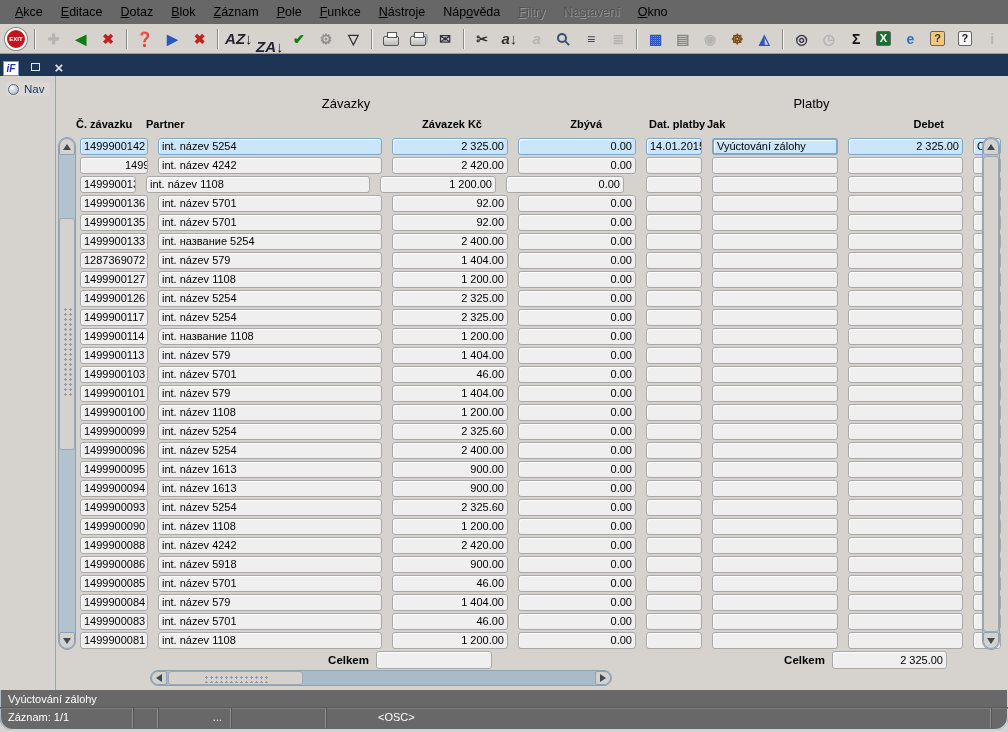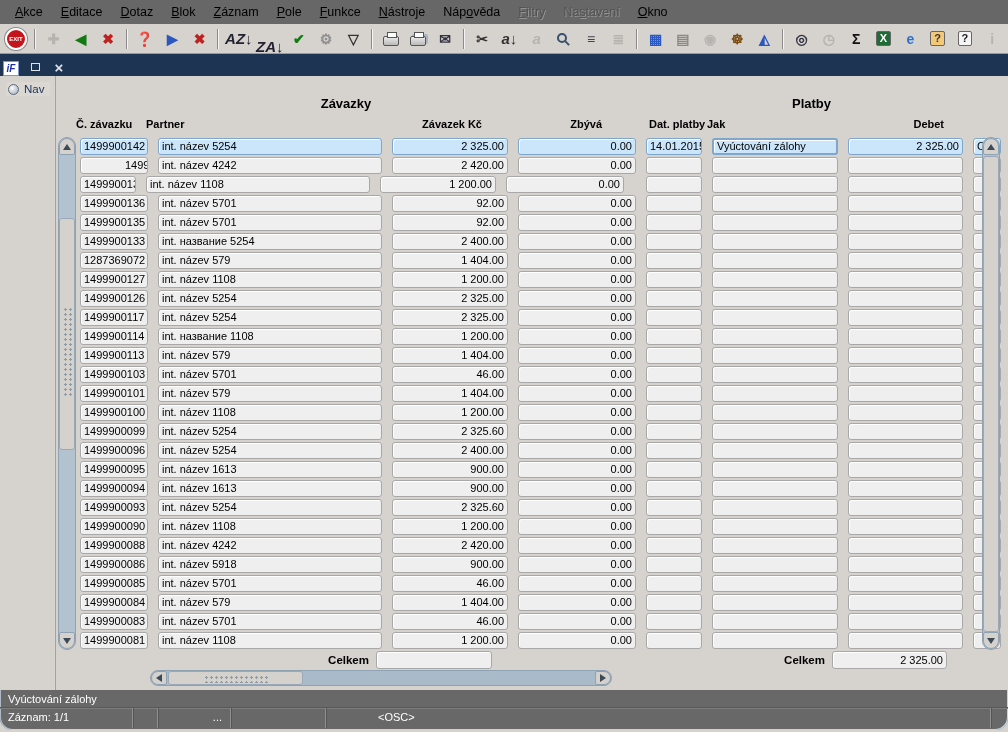--- a/index.html
+++ b/index.html
@@ -53,21 +53,21 @@
 
   
   .content { position:absolute; left:0; top:76px; width:1008px; height:614px; background:#d6d3ce; }
   .vdivider { position:absolute; left:55px; top:0; width:1px; height:614px; background:#93a5bb; }
   .nav-group { position:absolute; left:6px; top:6px; display:flex; align-items:center; gap:5px;
                background:#dbd8d3; padding:1px 6px 1px 2px; }
   .nav-radio { width:11px; height:11px; border-radius:50%; border:1px solid #5a6a7e;
                background:radial-gradient(circle at 35% 35%, #fdfdfd, #9aa7b5); }
   .nav-label { font-size:11.5px; color:#20365c; }
 
-  .panel-title { position:absolute; top:20px; font-weight:bold; font-size:13px; text-align:center; color:#000; }
+  .panel-title { position:absolute; top:20px; font-weight:normal; font-size:13px; text-align:center; color:#000; }
   .thead { position:absolute; top:42px; display:flex; gap:2px; font-weight:bold; font-size:11px; color:#000; }
   .thead span { padding:0 3px; white-space:nowrap; }
   .thr { text-align:right; }
 
   .rows { position:absolute; top:61px; }
   .trow { display:flex; gap:10px; height:19px; align-items:center; }
   .cell { height:17px; background:#efefef; border:1px solid #a8a8a8; border-radius:3px;
           box-shadow:inset 1px 1px 0 rgba(255,255,255,.95); font-size:11px; line-height:14px;
           padding:0 3px; overflow:hidden; white-space:nowrap; }
   .trow.sel .cell { background:#cbe6fb; border-color:#7fa7cc; }
@@ -343,21 +343,21 @@
           <div class="cell num" style="width: 118px;">0.00</div>
         </div>
         <div class="trow">
           <div class="cell" style="width: 68px;">1499900117</div>
           <div class="cell" style="width: 224px;">int. název 5254</div>
           <div class="cell num" style="width: 116px;">2 325.00</div>
           <div class="cell num" style="width: 118px;">0.00</div>
         </div>
         <div class="trow">
           <div class="cell" style="width: 68px;">1499900114</div>
-          <div class="cell" style="width: 224px;">int. название 1108</div>
+          <div class="cell" style="width: 224px; border-radius: 6px;">int. название 1108</div>
           <div class="cell num" style="width: 116px;">1 200.00</div>
           <div class="cell num" style="width: 118px;">0.00</div>
         </div>
         <div class="trow">
           <div class="cell" style="width: 68px;">1499900113</div>
           <div class="cell" style="width: 224px;">int. název 579</div>
           <div class="cell num" style="width: 116px;">1 404.00</div>
           <div class="cell num" style="width: 118px;">0.00</div>
         </div>
         <div class="trow">

